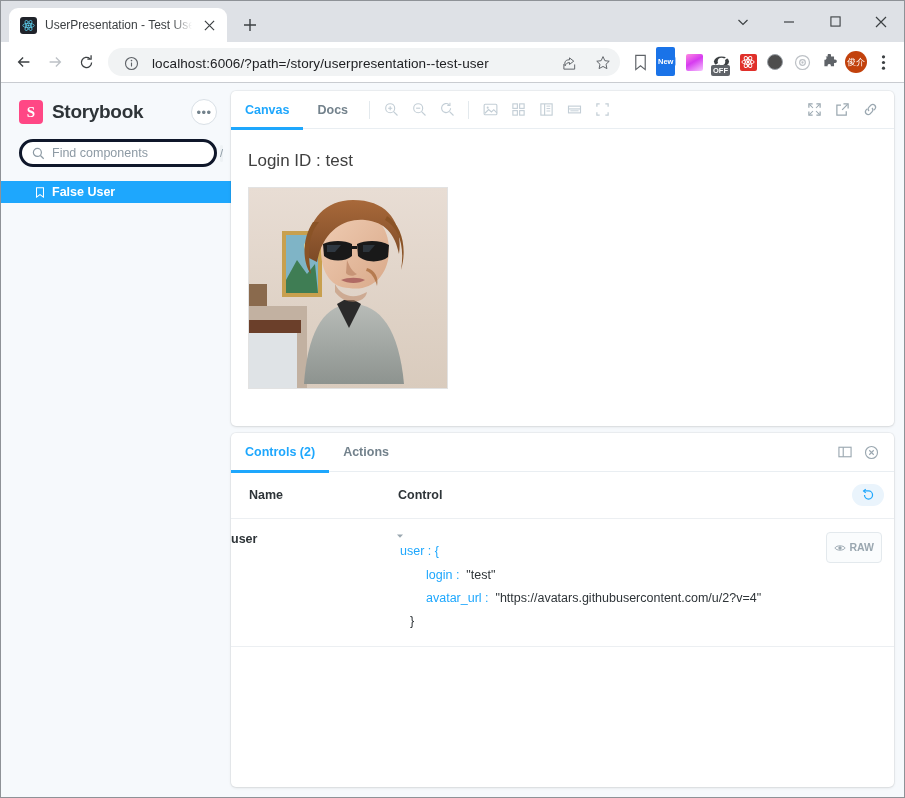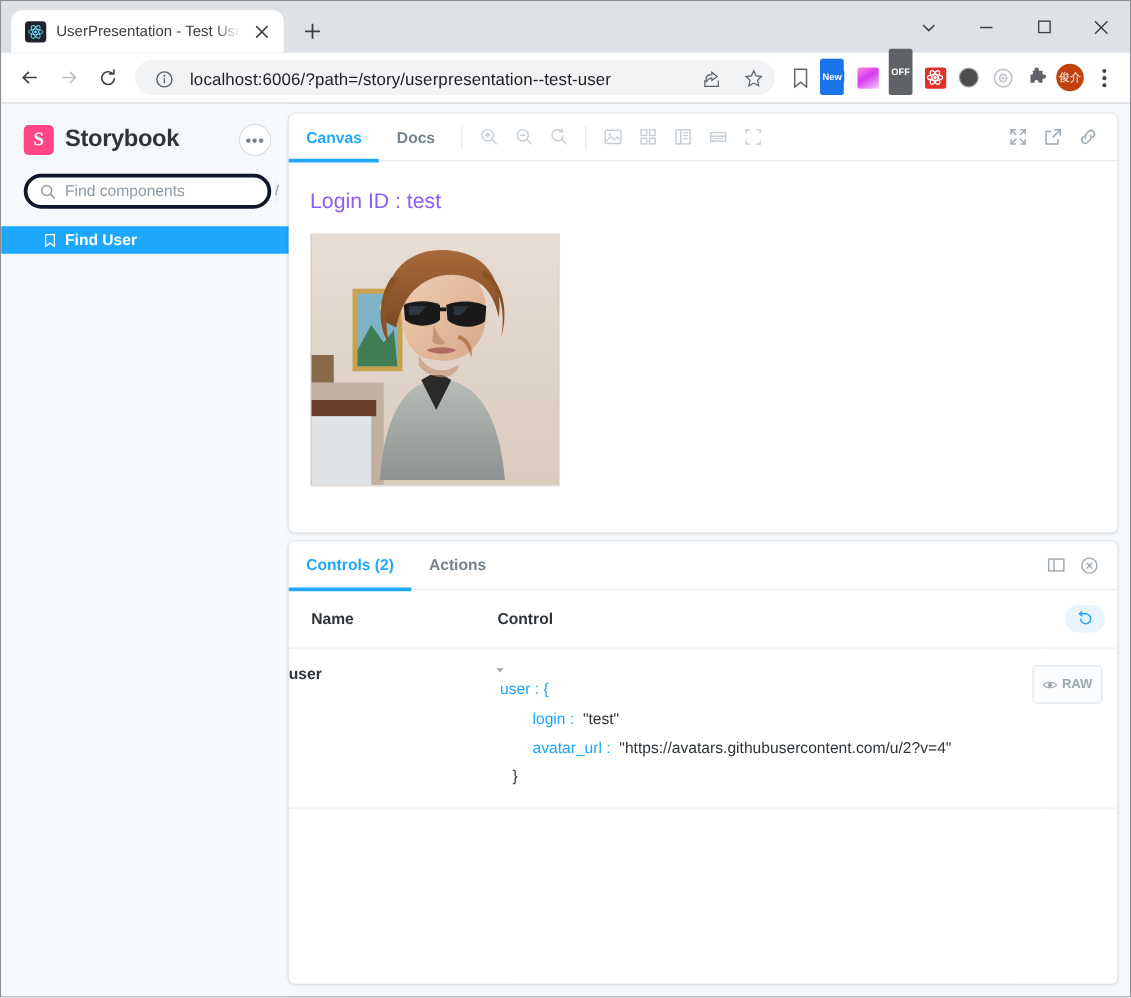--- a/index.html
+++ b/index.html
@@ -105,21 +105,21 @@
     position: absolute; left: 2px; bottom: -1px;
     background: #1a73e8; color: #fff;
     font-size: 7.5px; line-height: 9px;
     padding: 10px 2px; border-radius: 2px;
     font-weight: bold;
   }
   .ext-off {
     position: absolute; left: 3px; bottom: -1px;
     background: #5f6368; color: #fff;
     font-size: 7.5px; line-height: 9px;
-    padding: 14px 2px; border-radius: 2px;
+    padding: 1px 2px; border-radius: 2px;
     font-weight: bold;
   }
   .avatar-ext {
     width: 22px; height: 22px; border-radius: 50%;
     background: #c2410c; color: #fff;
     font-size: 9px; display: flex;
     align-items: center; justify-content: center;
   }
 
   
@@ -225,21 +225,21 @@
     width: 28px; height: 28px;
     display: flex; align-items: center; justify-content: center;
     color: #c3ced6;
   }
   .tb-spacer { flex: 1; }
 
   .preview-body {
     flex: 1; padding: 22px 0 0 17px; overflow: hidden;
   }
   .login-id {
-    font-size: 17px; color: #8b5cf6; margin-bottom: 16px;
+    font-size: 17px; color: #404040; margin-bottom: 16px;
     font-family: "Liberation Sans", sans-serif;
   }
   .photo {
     width: 200px; height: 202px;
     border: 1px solid #e2e2e2;
     position: relative; overflow: hidden;
     background: #cbb8a8;
   }
 
   
@@ -483,21 +483,21 @@
         <span class="sb-slash">/</span>
       </div>
 
       <div class="sb-tree">
         <div class="tree-row child">
           <span class="tree-icon">
             <svg width="10" height="11" viewBox="0 0 10 12">
                 <path d="M1.2 0.8 H8.8 V11 L5 8.2 L1.2 11 Z" fill="none" stroke="#ffffff" stroke-width="1.1"></path>
               </svg>
           </span>
-          <span>Find User</span>
+          <span>False User</span>
         </div>
       </div>
     </div>
 
     <div class="sb-main">
 
       <div class="card preview-card">
         <div class="sb-toolbar">
           <div class="sb-tab active">Canvas</div>
           <div class="sb-tab">Docs</div>

